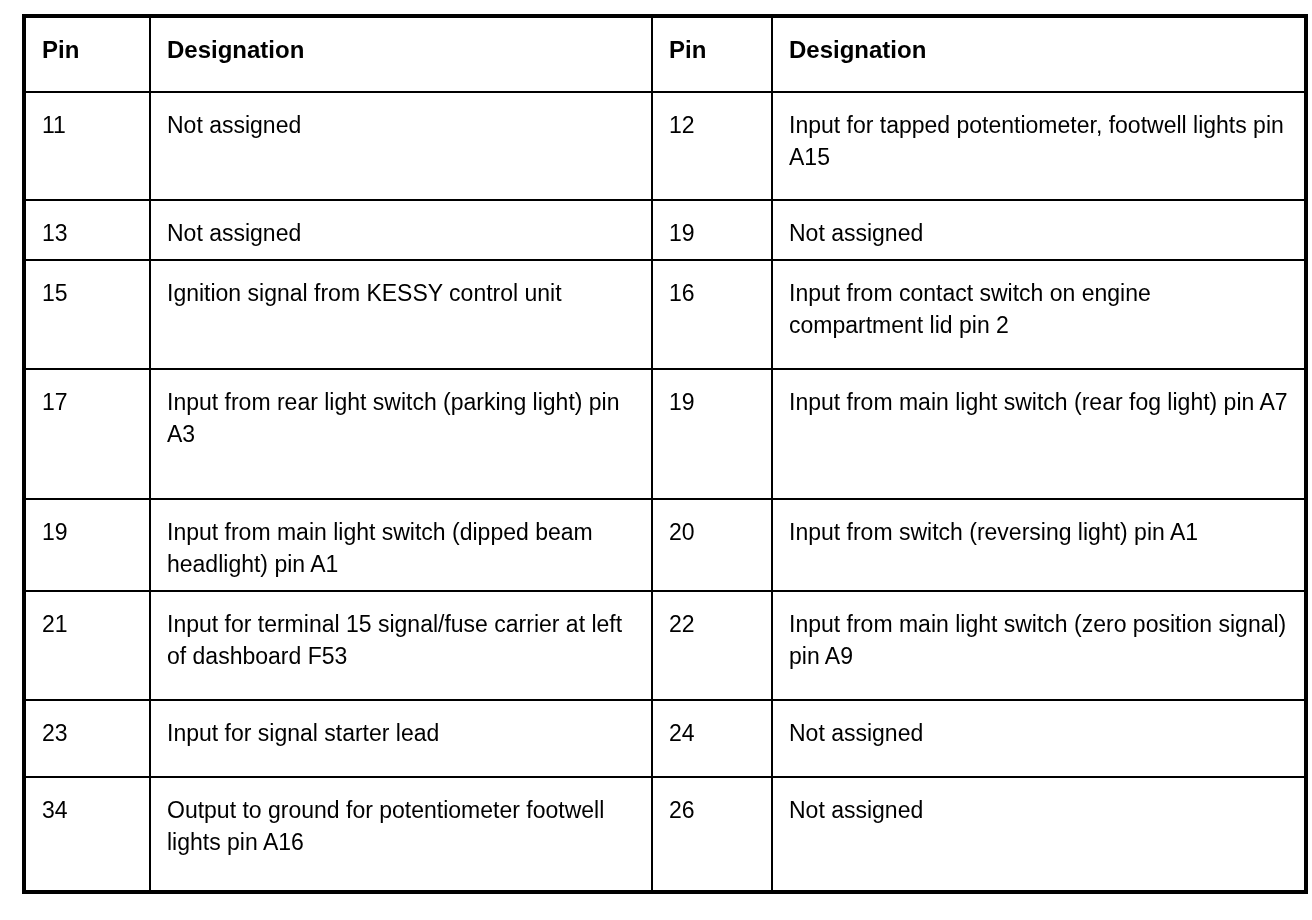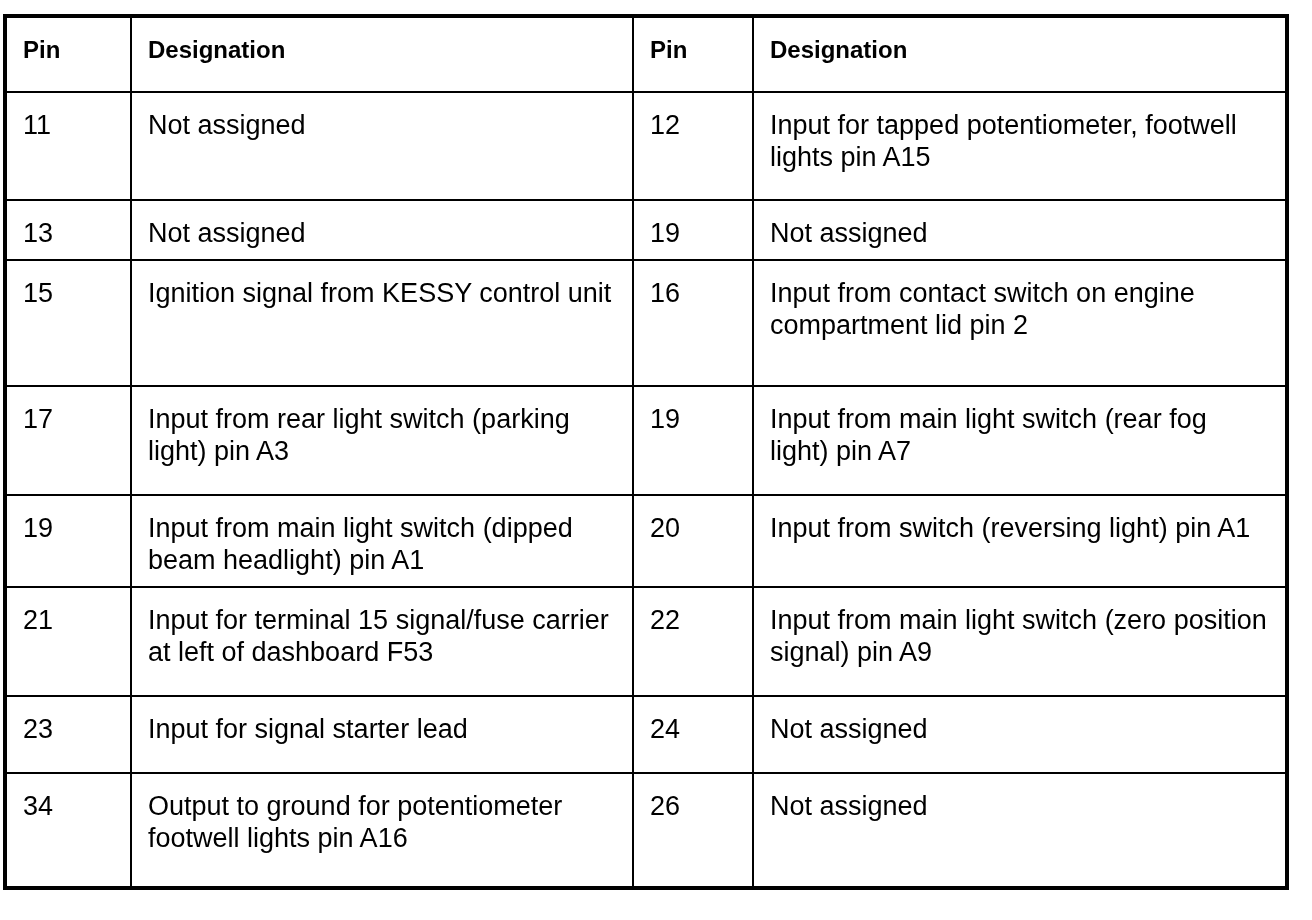--- a/index.html
+++ b/index.html
@@ -9,56 +9,56 @@
     width: 1312px;
     height: 920px;
     font-family: "Liberation Sans", "DejaVu Sans", sans-serif;
     -webkit-font-smoothing: none;
   }
   .page {
     width: 1312px;
     height: 920px;
     background: #ffffff;
     box-sizing: border-box;
-    padding: 14px 16px 15px 3px;
+    padding: 14px 16px 15px 22px;
   }
   table.pin-table {
     border-collapse: collapse;
     width: 1282px;
     table-layout: fixed;
     background: #ffffff;
     border: 4px solid #000000;
   }
   table.pin-table th,
   table.pin-table td {
     border: 2px solid #000000;
     vertical-align: top;
     text-align: left;
     color: #000000;
-    font-size: 27px;
+    font-size: 23px;
     line-height: 32px;
     padding: 16px 14px 10px 16px;
     overflow: hidden;
     box-sizing: border-box;
   }
   table.pin-table th {
     font-weight: bold;
     font-size: 24px;
   }
   col.c-pin-l   { width: 126px; }
   col.c-desig-l { width: 502px; }
   col.c-pin-r   { width: 120px; }
   col.c-desig-r { width: 534px; }
 
   
   tr.r-head  { height: 76px;  }
   tr.r-0     { height: 108px; }
   tr.r-1     { height: 54px;  }
-  tr.r-2     { height: 126px; }
-  tr.r-3     { height: 109px; }
+  tr.r-2     { height: 109px; }
+  tr.r-3     { height: 130px; }
   tr.r-4     { height: 80px; }
   tr.r-5     { height: 109px; }
   tr.r-6     { height: 77px;  }
   tr.r-7     { height: 115px; }
 </style>
 </head>
 <body>
 
 <div class="page">
   <table class="pin-table">

